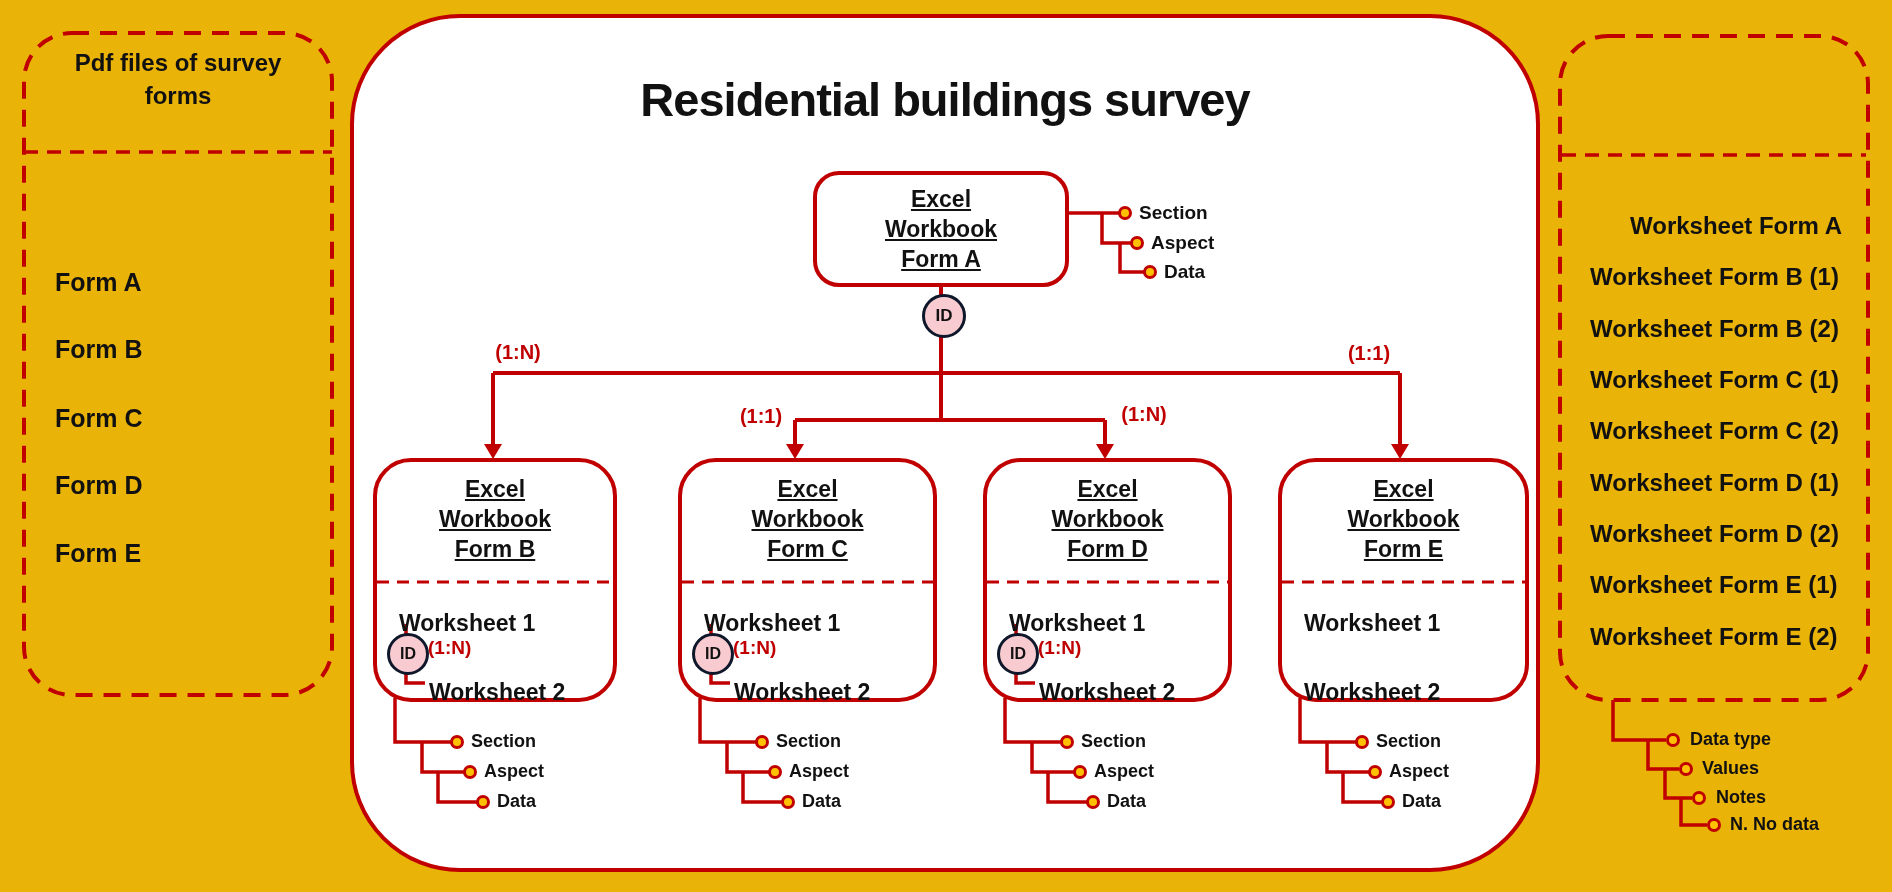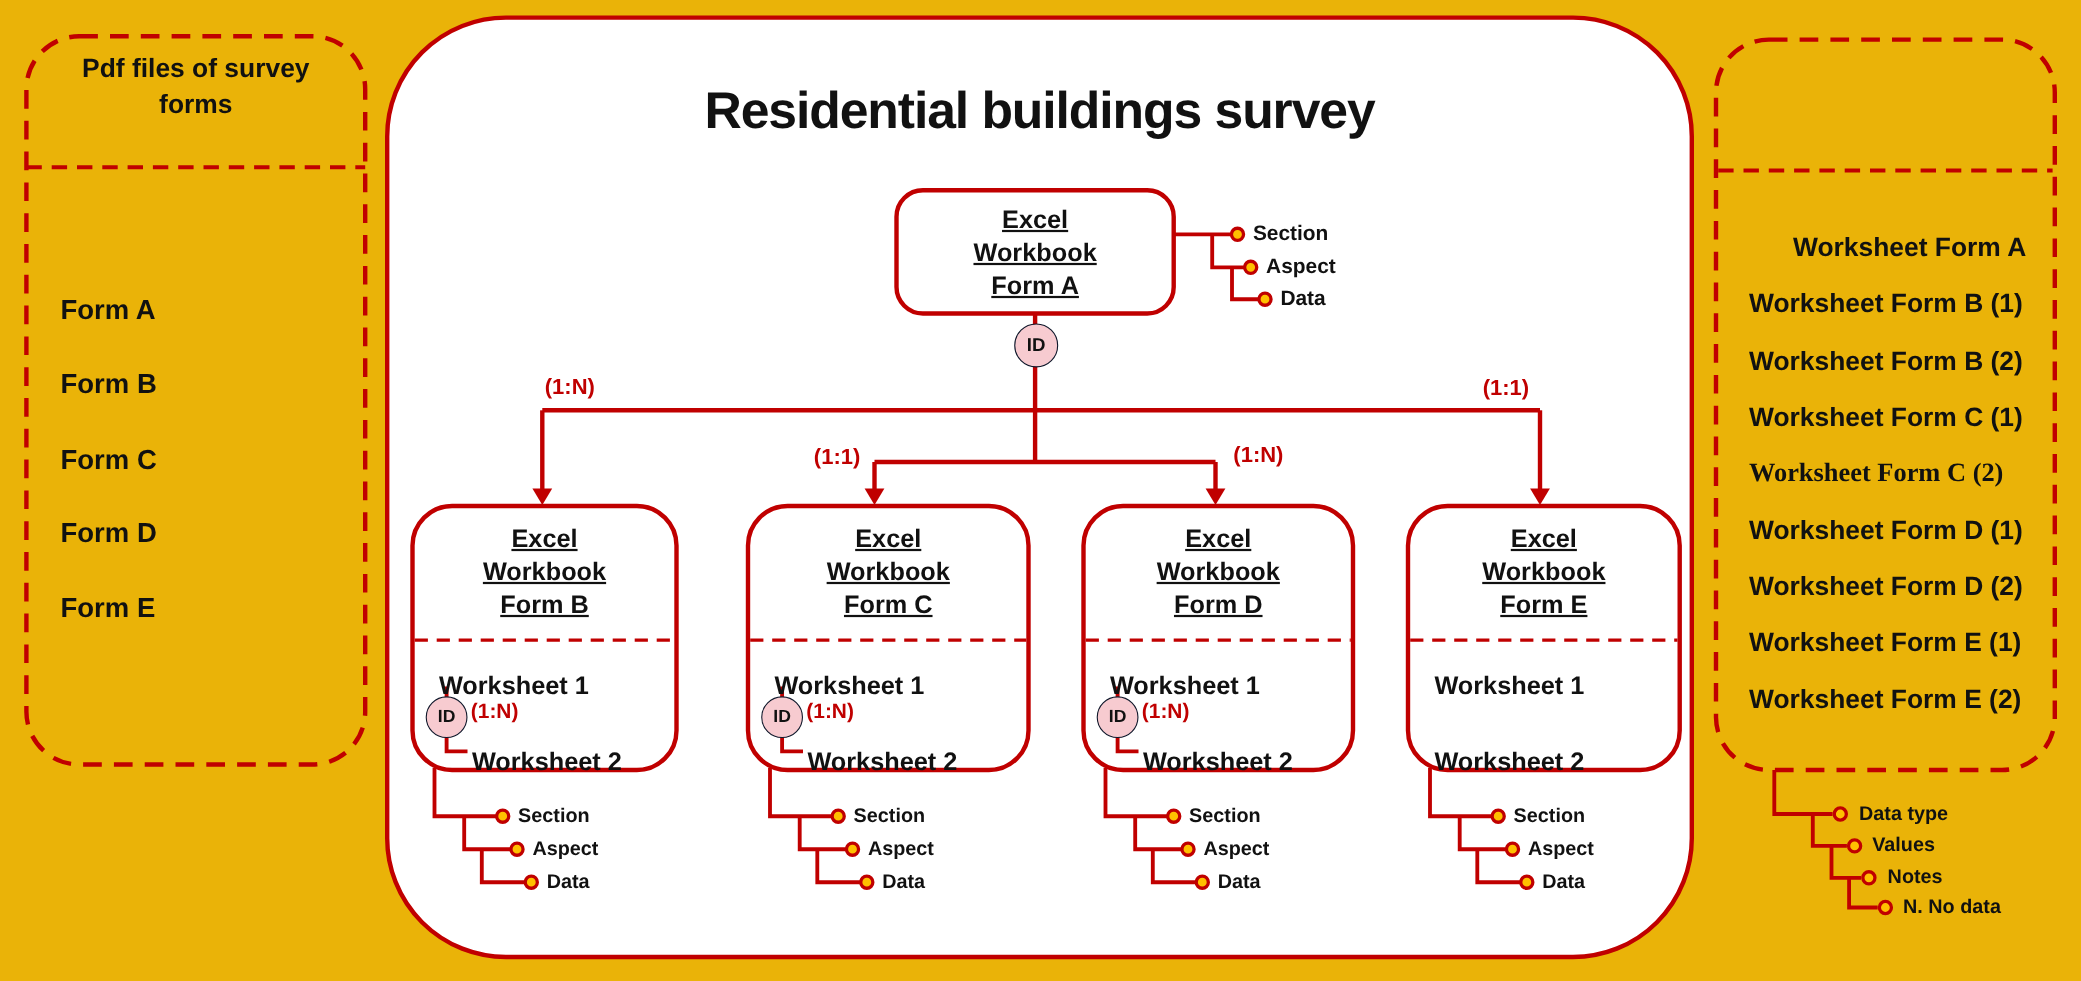--- a/index.html
+++ b/index.html
@@ -12,21 +12,21 @@
   .panel-title{font-size:24px;line-height:33px;}
   .list-item{font-size:25px;}
   .dict-item{font-size:24px;}
   .main-title{font-size:47px;letter-spacing:-1px;}
   .box-title{font-size:23px;line-height:30px;text-decoration:underline;}
   .ws{font-size:23px;margin-top:12px;}
   .attr{font-size:19px;}
   .attr-sm{font-size:18px;}
   .rel{font-size:19px;}
   .branch{font-size:20px;width:64px;text-align:center;}
-  .key{position:absolute;width:36px;height:36px;border:1px solid #0f172a;border-radius:50%;
+  .key{position:absolute;width:36px;height:36px;border:3px solid #0f172a;border-radius:50%;
        background:#F7CBD0;color:#111;font-weight:bold;font-size:16px;display:flex;
        align-items:center;justify-content:center;}
   .key-root{width:38px;height:38px;font-size:17px;}
 </style>
 </head>
 <body>
 
 <div id="canvas">
 
   <svg width="1892" height="892" viewBox="0 0 1892 892">
@@ -202,21 +202,21 @@
   <div class="txt ws" style="left:1304px;top:598px;">Worksheet 1</div>
   <div class="txt ws" style="left:1304px;top:667px;">Worksheet 2</div>
   <div class="txt attr-sm" style="left:1376px;top:731px;">Section</div>
   <div class="txt attr-sm" style="left:1389px;top:761px;">Aspect</div>
   <div class="txt attr-sm" style="left:1402px;top:791px;">Data</div>
 
   <div class="txt dict-item" style="left:1590px;top:212px;margin-left:40px;">Worksheet Form A</div>
   <div class="txt dict-item" style="left:1590px;top:263px;">Worksheet Form B (1)</div>
   <div class="txt dict-item" style="left:1590px;top:315px;">Worksheet Form B (2)</div>
   <div class="txt dict-item" style="left:1590px;top:366px;">Worksheet Form C (1)</div>
-  <div class="txt dict-item" style="left:1590px;top:417px;font-family:Liberation Serif, serif;">Worksheet Form C (2)</div>
+  <div class="txt dict-item" style="left:1590px;top:417px;">Worksheet Form C (2)</div>
   <div class="txt dict-item" style="left:1590px;top:469px;">Worksheet Form D (1)</div>
   <div class="txt dict-item" style="left:1590px;top:520px;">Worksheet Form D (2)</div>
   <div class="txt dict-item" style="left:1590px;top:571px;">Worksheet Form E (1)</div>
   <div class="txt dict-item" style="left:1590px;top:623px;">Worksheet Form E (2)</div>
 
   <div class="txt attr-sm" style="left:1690px;top:729px;">Data type</div>
   <div class="txt attr-sm" style="left:1702px;top:758px;">Values</div>
   <div class="txt attr-sm" style="left:1716px;top:787px;">Notes</div>
   <div class="txt attr-sm" style="left:1730px;top:814px;">N. No data</div>
 

